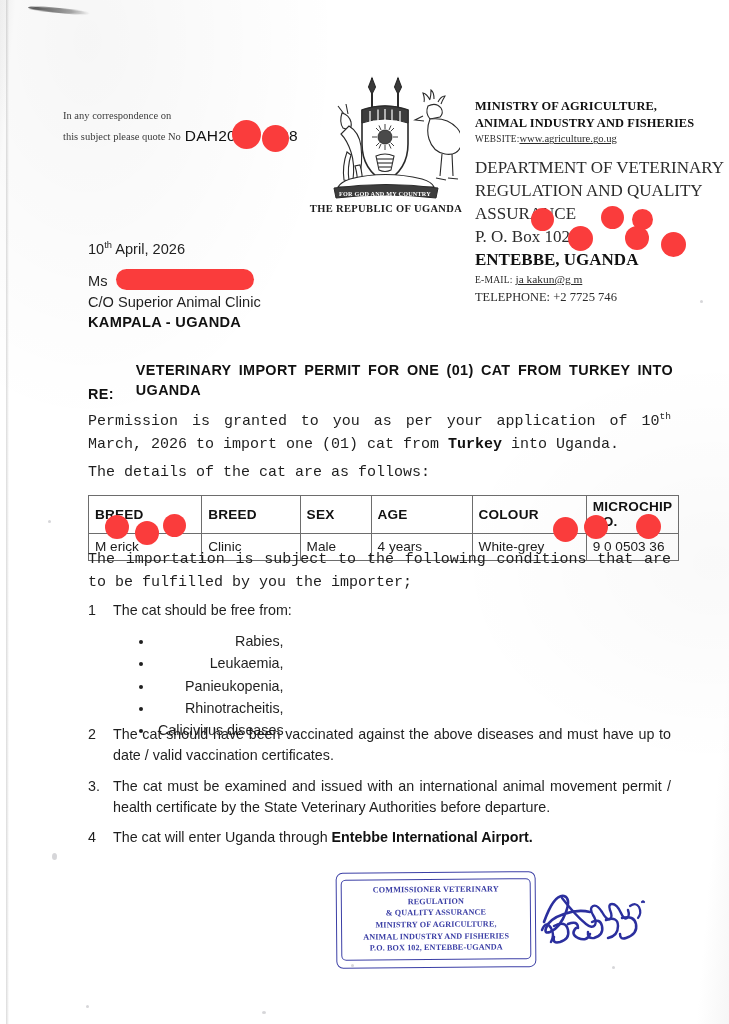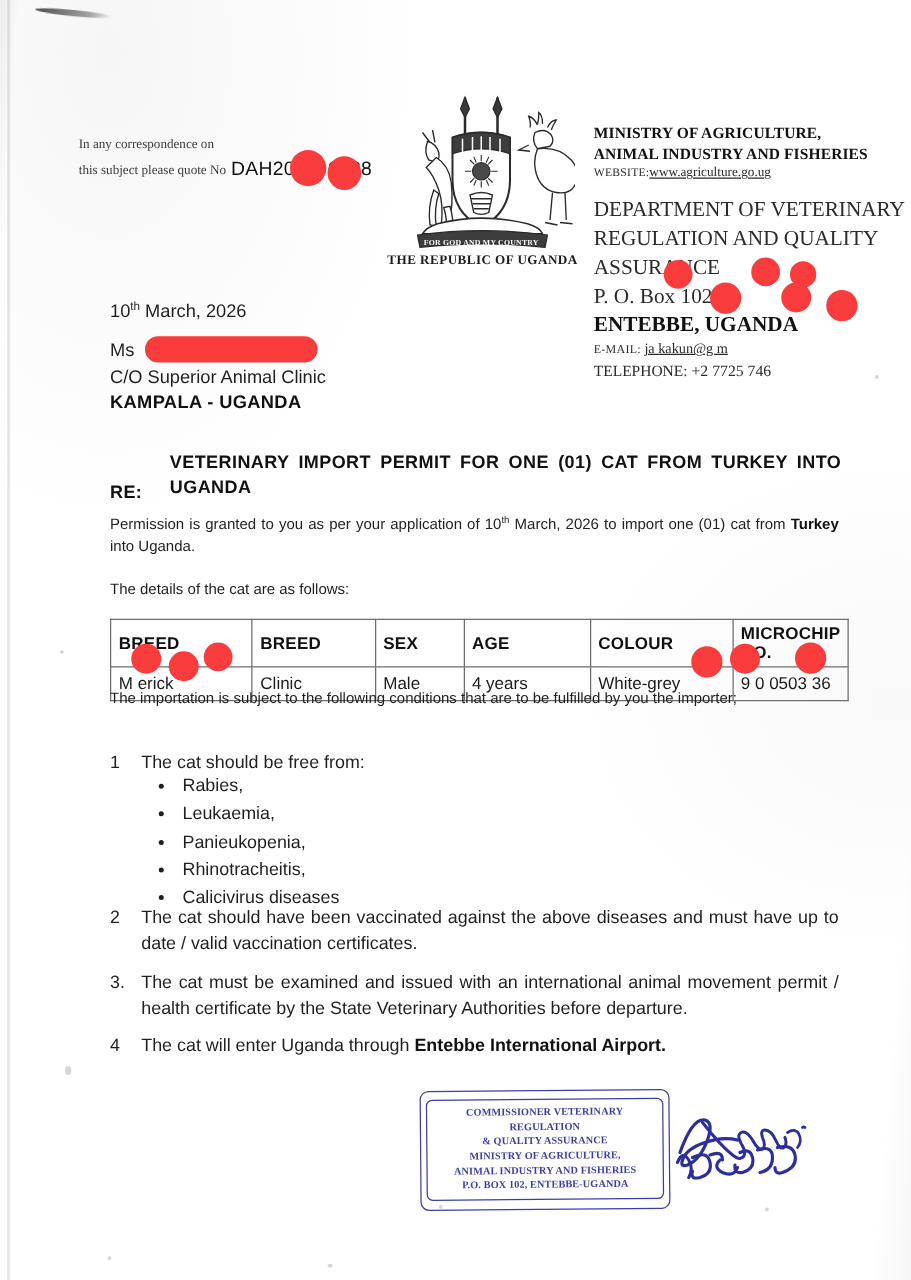--- a/index.html
+++ b/index.html
@@ -147,24 +147,25 @@
     letter-spacing: 0.35px;
     color: #111;
     display: flex;
     gap: 22px;
   }
   .subject .re { flex: none; margin-top: 24px; }
   .subject .txt { text-align: justify; }
 
   .para {
     position: absolute;
-    font-size: 12px;
+    font-size: 15px;
     line-height: 1.5;
     color: #1f1f1f;
     text-align: justify;
+    font-family: Liberation Mono, monospace;
   }
   .para b { font-weight: bold; color: #111; }
   .p-permission { left: 88px; top: 410px; width: 583px; }
   .p-details    { left: 88px; top: 462px; width: 520px; }
   .p-conditions { left: 88px; top: 549px; width: 583px; }
 
   
   .tbl {
     position: absolute;
     left: 88px; top: 495px;
@@ -201,25 +202,26 @@
   .num-item .t { text-align: justify; }
   .num-item .t b { font-weight: bold; color: #111; }
   .i1 { left: 88px; top: 600px; width: 583px; }
   .i2 { left: 88px; top: 724px; width: 583px; }
   .i3 { left: 88px; top: 776px; width: 583px; }
   .i4 { left: 88px; top: 827px; width: 583px; }
 
   .bullets {
     position: absolute;
     left: 120px; top: 618px;
-    margin: 0;
+    margin: 12px;
     padding: 0 0 0 22px;
     font-size: 14.3px;
     line-height: 1.56;
     color: #1f1f1f;
+    text-align: right;
   }
   .bullets li { padding-left: 4px; }
 
   
   .stamp {
     position: absolute;
     left: 336px; top: 872px;
     width: 190px;
     padding: 6px 4px 7px;
     border: 1.6px solid #2b2f9e;
@@ -368,21 +370,21 @@
     <div class="contact">
       <span class="lbl">E-MAIL:</span>
       <span class="val">ja       kakun@g      m</span>
     </div>
     <div class="contact tel">
       <span class="lbl">TELEPHONE:</span>
       <span>+2       7725      746</span>
     </div>
   </div>
 
-  <div class="date"><span>10</span><sup>th</sup><span> March, 2026</span></div>
+  <div class="date"><span>10</span><sup>th</sup><span> April, 2026</span></div>
 
   <div class="addressee">
     <div>Ms</div>
     <div>C/O Superior Animal Clinic</div>
     <div class="strong">KAMPALA - UGANDA</div>
   </div>
 
   <div class="subject">
     <span class="re">RE:</span>
     <span class="txt">VETERINARY IMPORT PERMIT FOR ONE (01) CAT FROM TURKEY INTO UGANDA</span>

